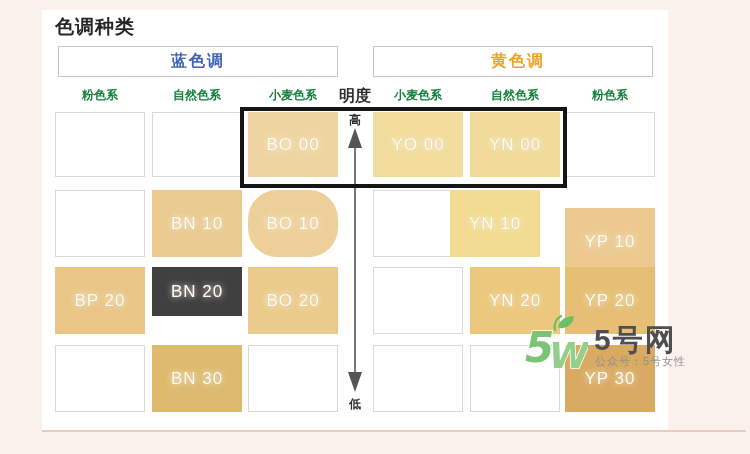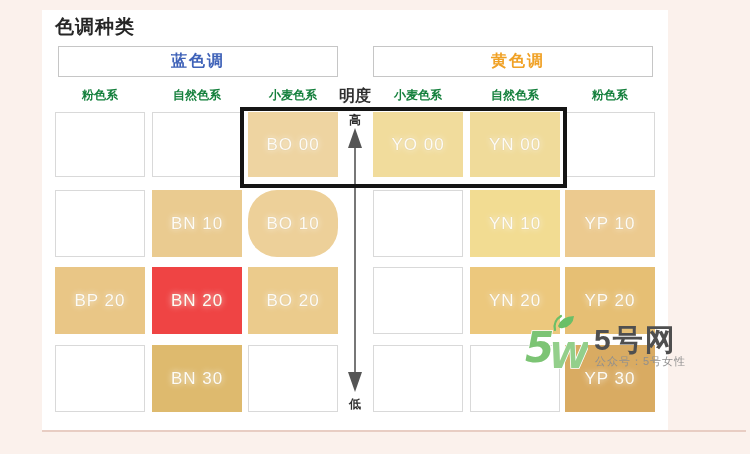--- a/index.html
+++ b/index.html
@@ -111,24 +111,24 @@
       <div class="cell empty" style="left: 55px; top: 112px; height: 65px; width: 90px;"></div>
       <div class="cell empty" style="left: 152px; top: 112px; height: 65px; width: 90px;"></div>
       <div class="cell" style="left: 248px; top: 112px; height: 65px; width: 90px; background: rgb(238, 212, 161);">BO 00</div>
       <div class="cell" style="left: 373px; top: 112px; height: 65px; width: 90px; background: rgb(241, 220, 156);">YO 00</div>
       <div class="cell" style="left: 470px; top: 112px; height: 65px; width: 90px; background: rgb(240, 219, 154);">YN 00</div>
       <div class="cell empty" style="left: 565px; top: 112px; height: 65px; width: 90px;"></div>
       <div class="cell empty" style="left: 55px; top: 190px; height: 67px; width: 90px;"></div>
       <div class="cell" style="left: 152px; top: 190px; height: 67px; width: 90px; background: rgb(234, 203, 144);">BN 10</div>
       <div class="cell" style="left: 248px; top: 190px; height: 67px; width: 90px; background: rgb(237, 208, 153); border-radius: 29px;">BO 10</div>
       <div class="cell empty" style="left: 373px; top: 190px; height: 67px; width: 90px;"></div>
-      <div class="cell" style="left: 470px; top: 190px; height: 67px; width: 90px; background: rgb(242, 220, 146);">YN 10</div>
-      <div class="cell" style="left: 565px; top: 190px; height: 67px; width: 90px; background: rgb(236, 202, 143);">YP 10</div>
+      <div class="cell" style="left: 450px; top: 190px; height: 67px; width: 90px; background: rgb(242, 220, 146);">YN 10</div>
+      <div class="cell" style="left: 565px; top: 208px; height: 67px; width: 90px; background: rgb(236, 202, 143);">YP 10</div>
       <div class="cell" style="left: 55px; top: 267px; height: 67px; width: 90px; background: rgb(233, 198, 134);">BP 20</div>
-      <div class="cell" style="left: 152px; top: 267px; height: 67px; width: 90px; background: #ef4444;">BN 20</div>
+      <div class="cell" style="left: 152px; top: 267px; height: 49px; width: 90px; background: #404040;">BN 20</div>
       <div class="cell" style="left: 248px; top: 267px; height: 67px; width: 90px; background: rgb(235, 203, 140);">BO 20</div>
       <div class="cell empty" style="left: 373px; top: 267px; height: 67px; width: 90px;"></div>
       <div class="cell" style="left: 470px; top: 267px; height: 67px; width: 90px; background: rgb(236, 200, 125);">YN 20</div>
       <div class="cell" style="left: 565px; top: 267px; height: 67px; width: 90px; background: rgb(230, 191, 116);">YP 20</div>
       <div class="cell empty" style="left: 55px; top: 345px; height: 67px; width: 90px;"></div>
       <div class="cell" style="left: 152px; top: 345px; height: 67px; width: 90px; background: rgb(222, 186, 110);">BN 30</div>
       <div class="cell empty" style="left: 248px; top: 345px; height: 67px; width: 90px;"></div>
       <div class="cell empty" style="left: 373px; top: 345px; height: 67px; width: 90px;"></div>
       <div class="cell empty" style="left: 470px; top: 345px; height: 67px; width: 90px;"></div>
       <div class="cell" style="left: 565px; top: 345px; height: 67px; width: 90px; background: rgb(217, 171, 98);">YP 30</div>

